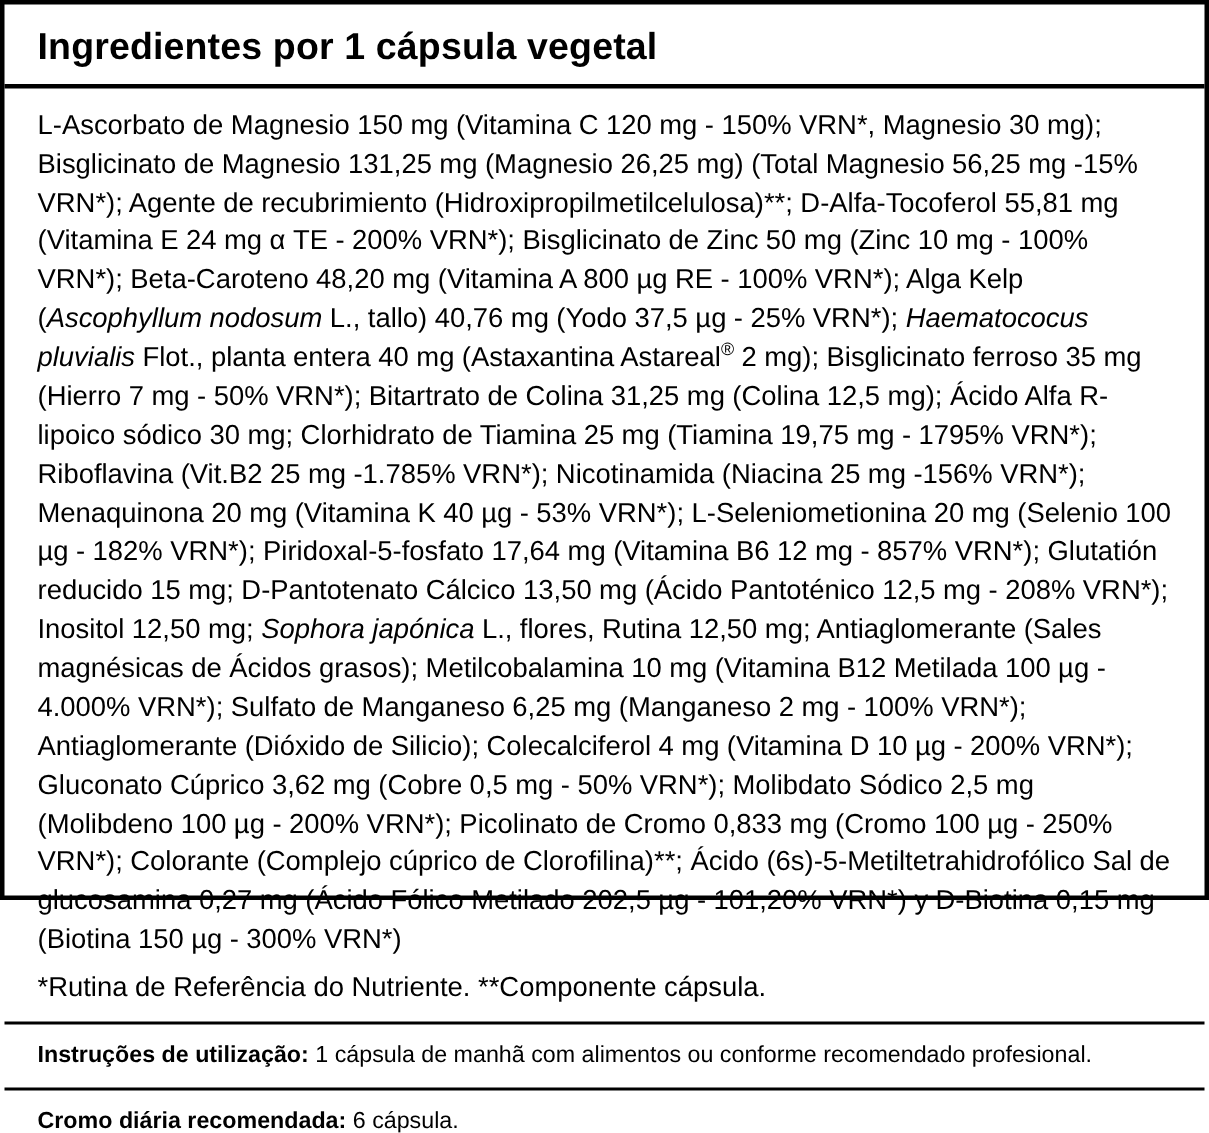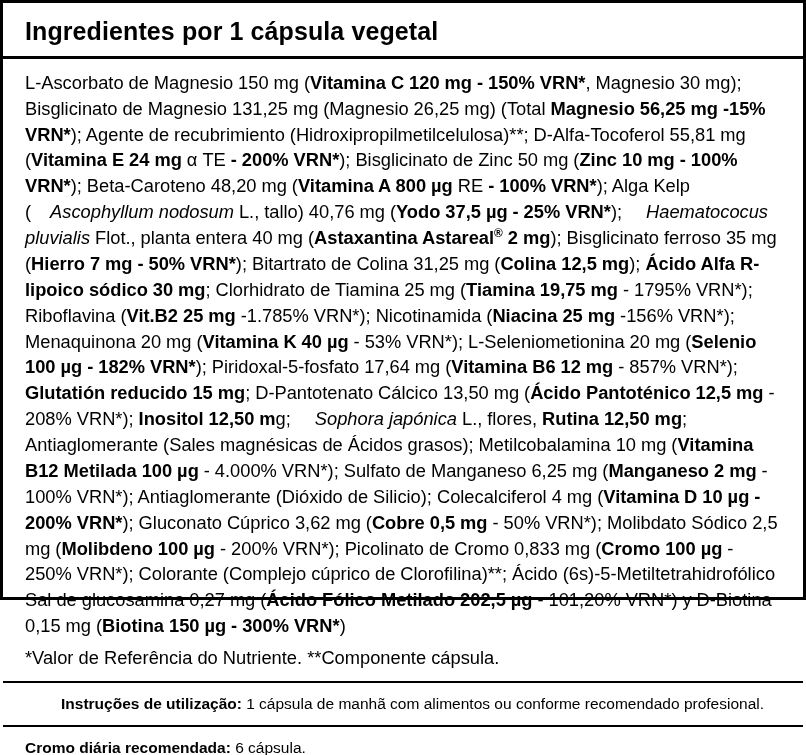--- a/index.html
+++ b/index.html
@@ -38,32 +38,31 @@
     width: 100%;
   }
   .ingredients {
     font-size: 18.3px;
     line-height: 1.415;
     padding: 11px 20px 6px 22px;
     text-align: left;
     hyphens: none;
     word-spacing: -0.1px;
   }
-  .ingredients b { font-weight: bold; }
-  .ingredients i { font-style: italic; margin-left: 19px; }
+  .ingredients b { font-weight: normal; }
+  .ingredients i { font-style: italic; }
   .footnote {
     font-size: 18.3px;
     padding: 0 20px 10px 22px;
     line-height: 1.4;
   }
   .usage-row {
     font-size: 15.5px;
     padding: 11px 20px 11px 22px;
     line-height: 1.3;
-    margin-left: 36px;
   }
   .usage-row b { font-weight: bold; }
   .dose-row {
     font-size: 15.5px;
     padding: 11px 20px 11px 22px;
     line-height: 1.3;
   }
   .dose-row b { font-weight: bold; }
   sup {
     font-size: 0.65em;
@@ -76,21 +75,21 @@
 <body>
 
 <div class="label-panel">
 
   <div class="title">Ingredientes por 1 cápsula vegetal</div>
 
   <div class="rule"></div>
 
   <div class="ingredients">L-Ascorbato de Magnesio 150 mg (<b>Vitamina C 120 mg - 150% VRN*</b>, Magnesio 30 mg); Bisglicinato de Magnesio 131,25 mg (Magnesio 26,25 mg) (Total <b>Magnesio 56,25 mg -15% VRN*</b>); Agente de recubrimiento (Hidroxipropilmetilcelulosa)**; D-Alfa-Tocoferol 55,81 mg (<b>Vitamina E 24 mg</b> α TE <b>- 200% VRN*</b>); Bisglicinato de Zinc 50 mg (<b>Zinc 10 mg - 100% VRN*</b>); Beta-Caroteno 48,20 mg (<b>Vitamina A 800 µg</b> RE <b>- 100% VRN*</b>); Alga Kelp (<i>Ascophyllum nodosum</i> L., tallo) 40,76 mg (<b>Yodo 37,5 µg - 25% VRN*</b>); <i>Haematococus pluvialis</i> Flot., planta entera 40 mg (<b>Astaxantina Astareal<sup>®</sup> 2 mg</b>); Bisglicinato ferroso 35 mg (<b>Hierro 7 mg - 50% VRN*</b>); Bitartrato de Colina 31,25 mg (<b>Colina 12,5 mg</b>); <b>Ácido Alfa R-lipoico sódico 30 mg</b>; Clorhidrato de Tiamina 25 mg (<b>Tiamina 19,75 mg</b> - 1795% VRN*); Riboflavina (<b>Vit.B2 25 mg</b> -1.785% VRN*); Nicotinamida (<b>Niacina 25 mg</b> -156% VRN*); Menaquinona 20 mg (<b>Vitamina K 40 µg</b> - 53% VRN*); L-Seleniometionina 20 mg (<b>Selenio 100 µg - 182% VRN*</b>); Piridoxal-5-fosfato 17,64 mg (<b>Vitamina B6 12 mg</b> - 857% VRN*); <b>Glutatión reducido 15 mg</b>; D-Pantotenato Cálcico 13,50 mg (<b>Ácido Pantoténico 12,5 mg</b> - 208% VRN*); <b>Inositol 12,50 m</b>g; <i>Sophora japónica</i> L., flores, <b>Rutina 12,50 mg</b>; Antiaglomerante (Sales magnésicas de Ácidos grasos); Metilcobalamina 10 mg (<b>Vitamina B12 Metilada 100 µg</b> - 4.000% VRN*); Sulfato de Manganeso 6,25 mg (<b>Manganeso 2 mg</b> - 100% VRN*); Antiaglomerante (Dióxido de Silicio); Colecalciferol 4 mg (<b>Vitamina D 10 µg - 200% VRN*</b>); Gluconato Cúprico 3,62 mg (<b>Cobre 0,5 mg</b> - 50% VRN*); Molibdato Sódico 2,5 mg (<b>Molibdeno 100 µg</b> - 200% VRN*); Picolinato de Cromo 0,833 mg (<b>Cromo 100 µg</b> - 250% VRN*); Colorante (Complejo cúprico de Clorofilina)**; Ácido (6s)-5-Metiltetrahidrofólico Sal de glucosamina 0,27 mg (<b>Ácido Fólico Metilado 202,5 µg</b> - 101,20% VRN*) y D-Biotina 0,15 mg (<b>Biotina 150 µg - 300% VRN*</b>)</div>
 
-  <div class="footnote">*Valor de Referência do Nutriente. **Componente cápsula.</div>
+  <div class="footnote">*Rutina de Referência do Nutriente. **Componente cápsula.</div>
 
   <div class="rule-thin"></div>
 
   <div class="usage-row">
     <b>Instruções de utilização:</b><span> 1 cápsula de manhã com alimentos ou conforme recomendado profesional.</span>
   </div>
 
   <div class="rule-thin"></div>
 
   <div class="dose-row">

